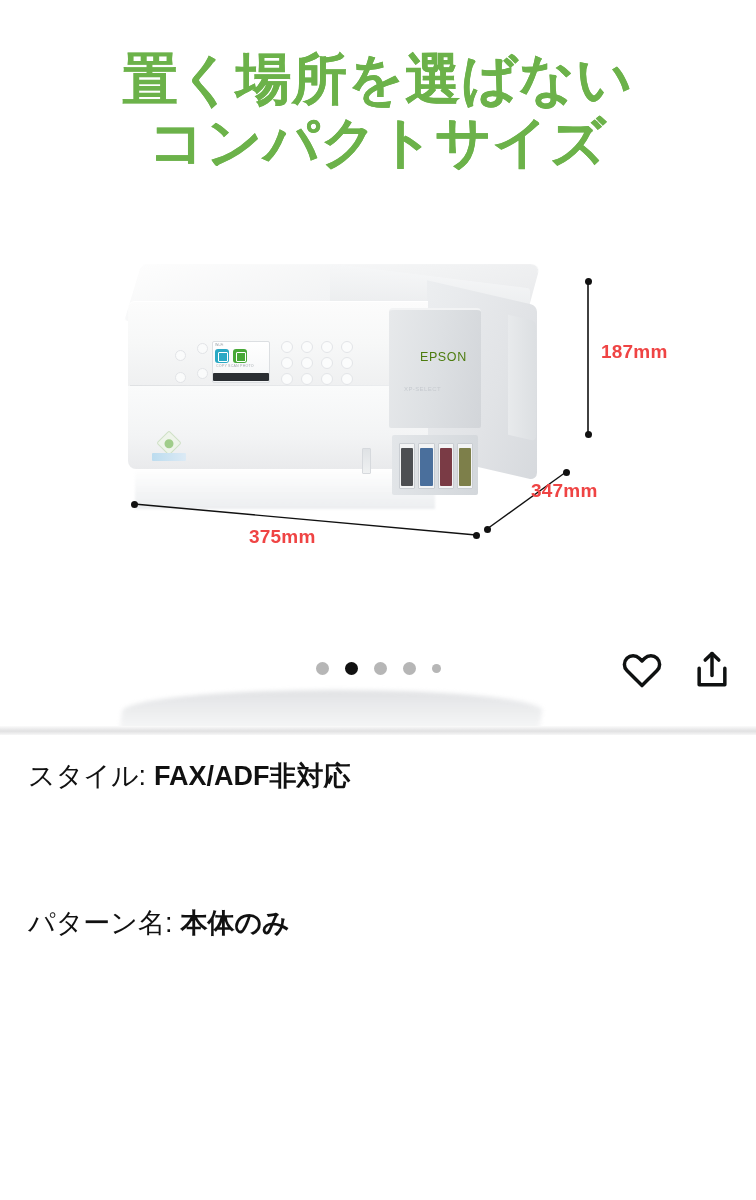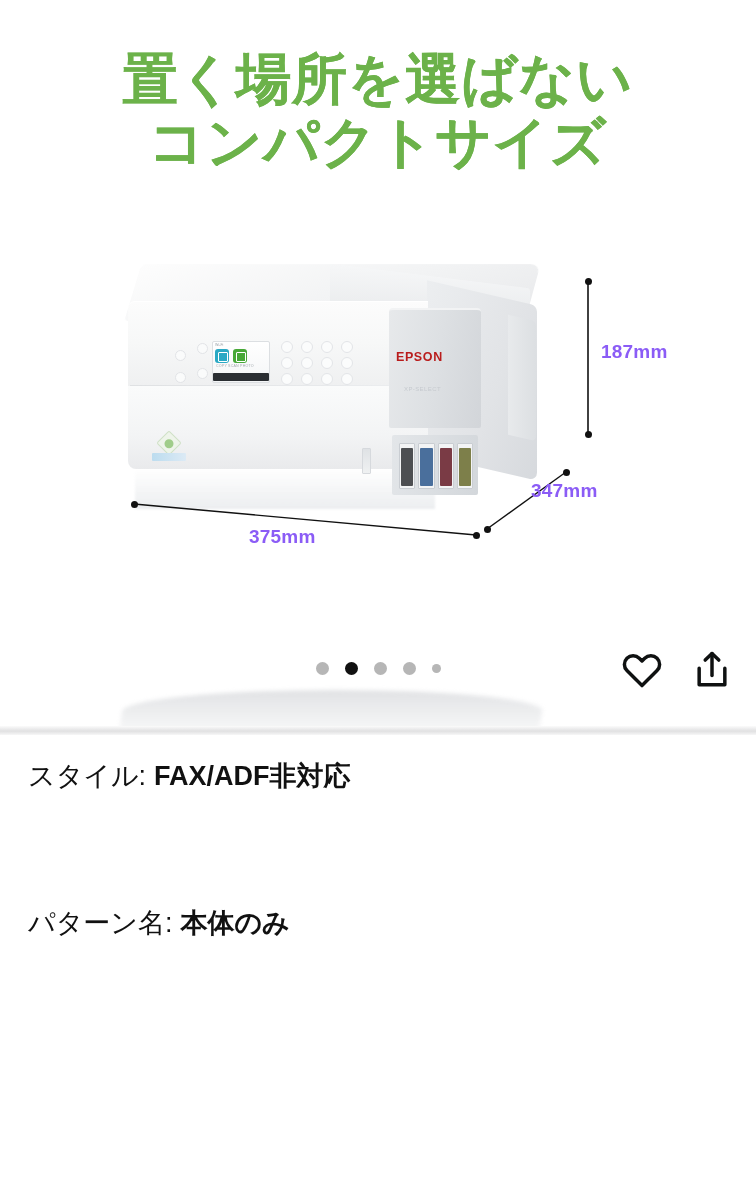--- a/index.html
+++ b/index.html
@@ -88,22 +88,22 @@
     border-radius: 0 5px 5px 0;
   }
   
   .tank-tower {
     position:absolute; left:389px; top:70px; width:92px; height:120px;
     background: linear-gradient(100deg,#e7e9eb 0%, #dde0e3 50%, #d2d5d9 100%);
     border-radius: 4px 4px 2px 2px;
     border-top: 2px solid #f2f3f4;
   }
   .epson-logo {
-    position:absolute; left:396px; top:322px; font-size:12.5px;
-    color:#b91c1c; letter-spacing:.6px; font-weight:700;
+    position:absolute; left:420px; top:322px; font-size:12.5px;
+    color:#4d7c0f; letter-spacing:.6px; font-weight:400;
   }
   .epson-sub {
     position:absolute; left:404px; top:358px; font-size:6px;
     color:#c6cacf; letter-spacing:.4px;
   }
   .tank-box {
     position:absolute; left:392px; top:407px; width:86px; height:60px;
     background: linear-gradient(100deg,#e3e6e9,#d3d7db);
     border-radius: 2px;
   }
@@ -154,21 +154,21 @@
   }
   .reflection {
     position:absolute; left:135px; top:231px; width:300px; height:40px;
     background: linear-gradient(180deg, rgba(226,229,232,.65), rgba(255,255,255,0));
     transform: scaleY(-1);
     filter: blur(1px);
   }
 
   
   .dims { position:absolute; left:0; top:0; width:756px; height:700px; pointer-events:none; }
-  .dim-label { position:absolute; font-size:19px; font-weight:700; color:#8b5cf6; letter-spacing:.2px; }
+  .dim-label { position:absolute; font-size:19px; font-weight:700; color:#ef4444; letter-spacing:.2px; }
   .dot { position:absolute; width:7px; height:7px; border-radius:50%; background:#111; }
 
   
   .dots-row {
     position:absolute; left:0; top:625px; width:756px; height:30px;
     display:flex; align-items:center; justify-content:center; gap:16px;
   }
   .cdot { width:13px; height:13px; border-radius:50%; background:#b6b6b6; }
   .cdot.active { background:#111; }
   .cdot.small { width:9px; height:9px; }

